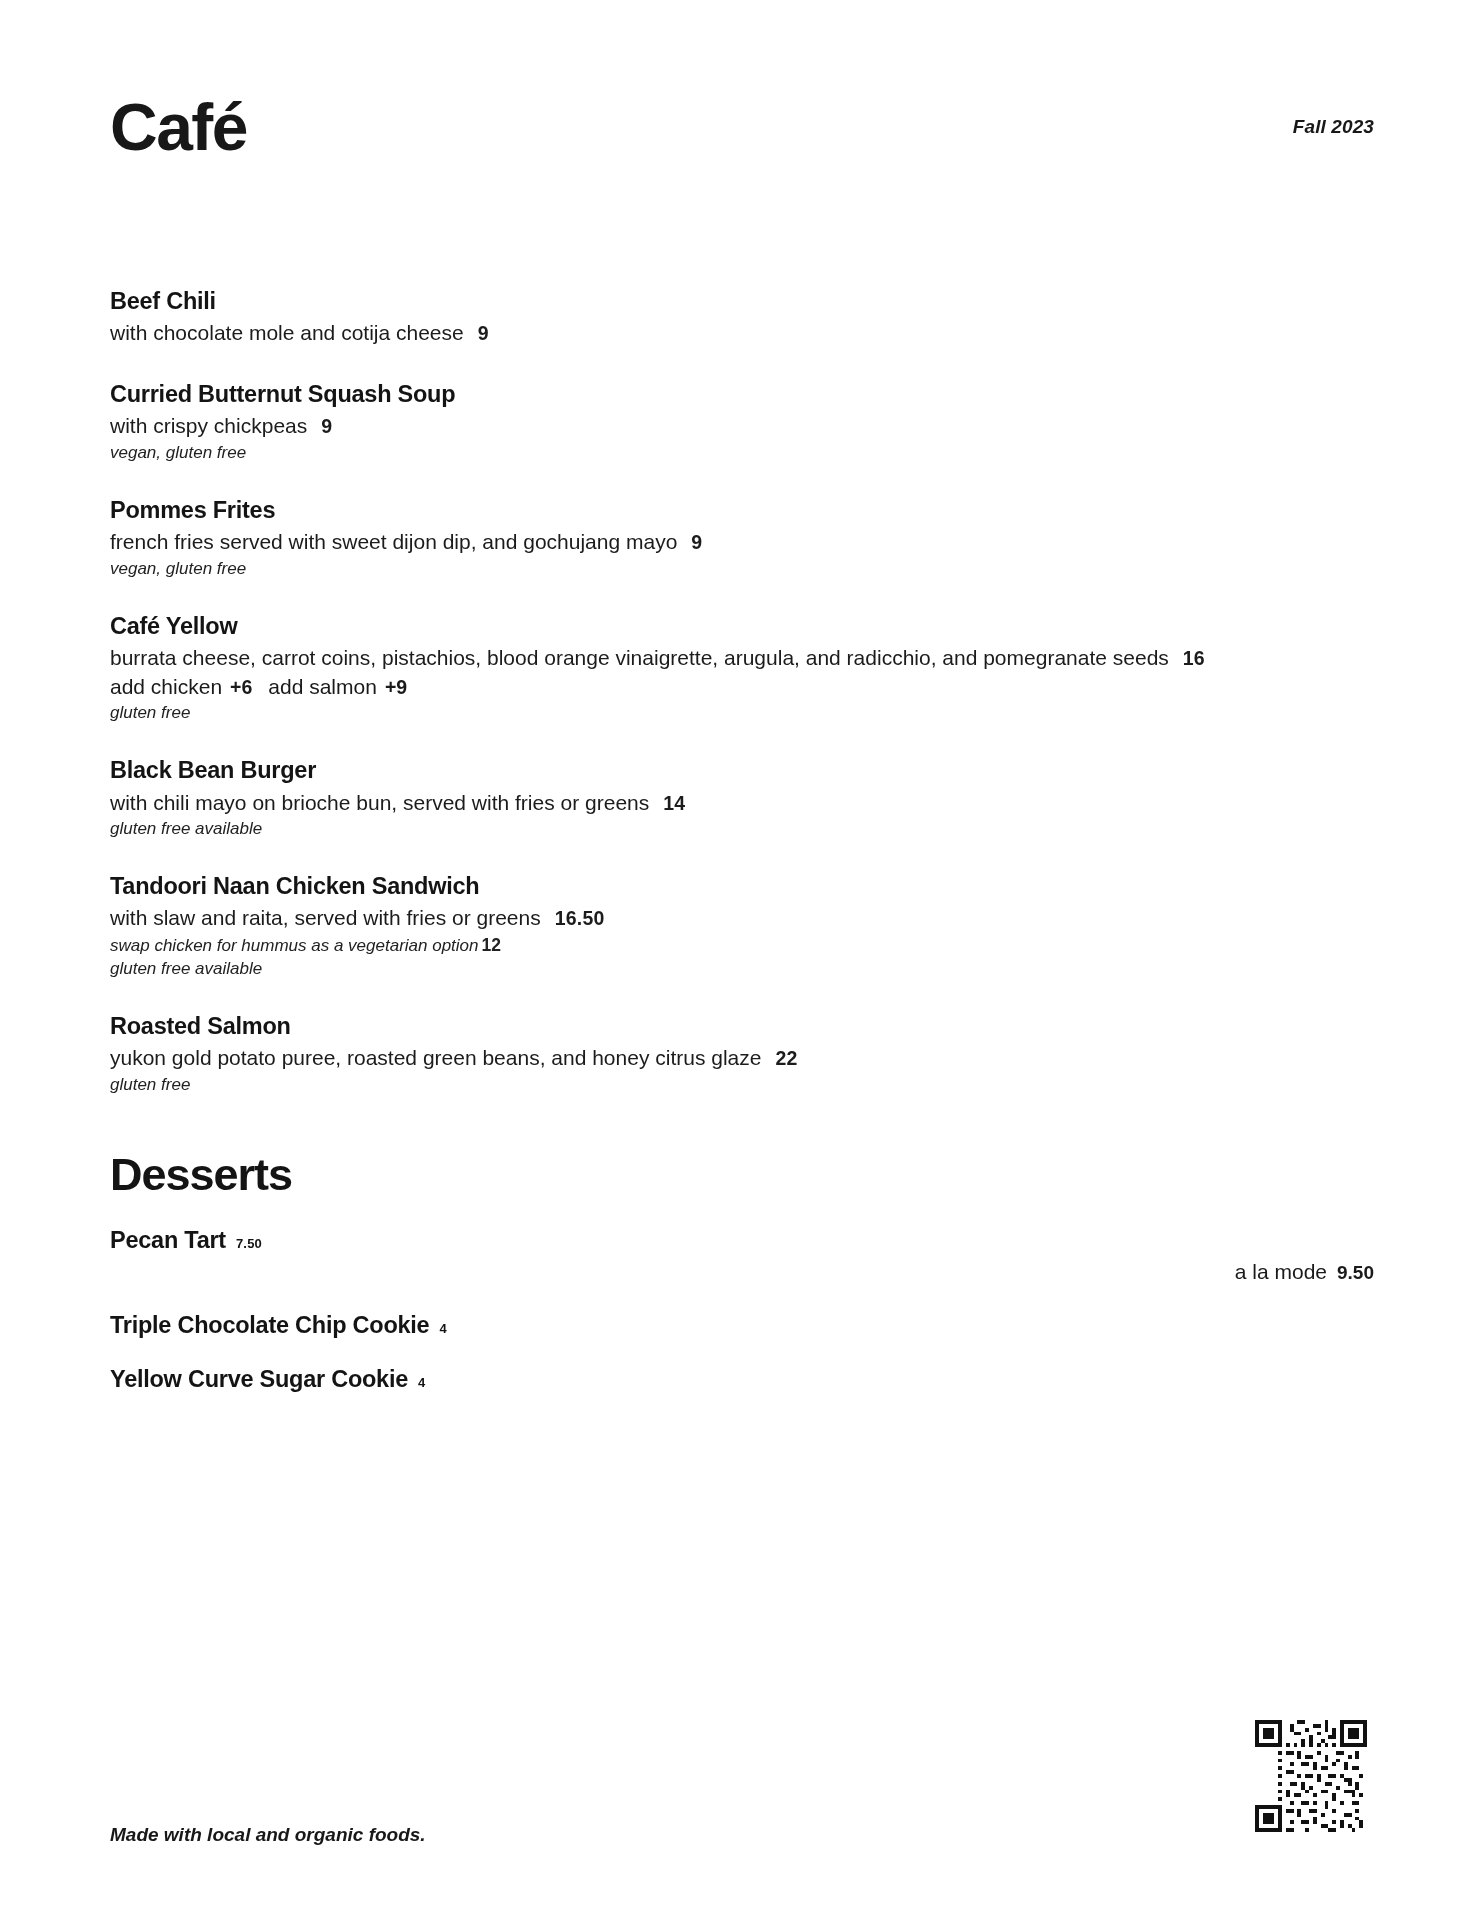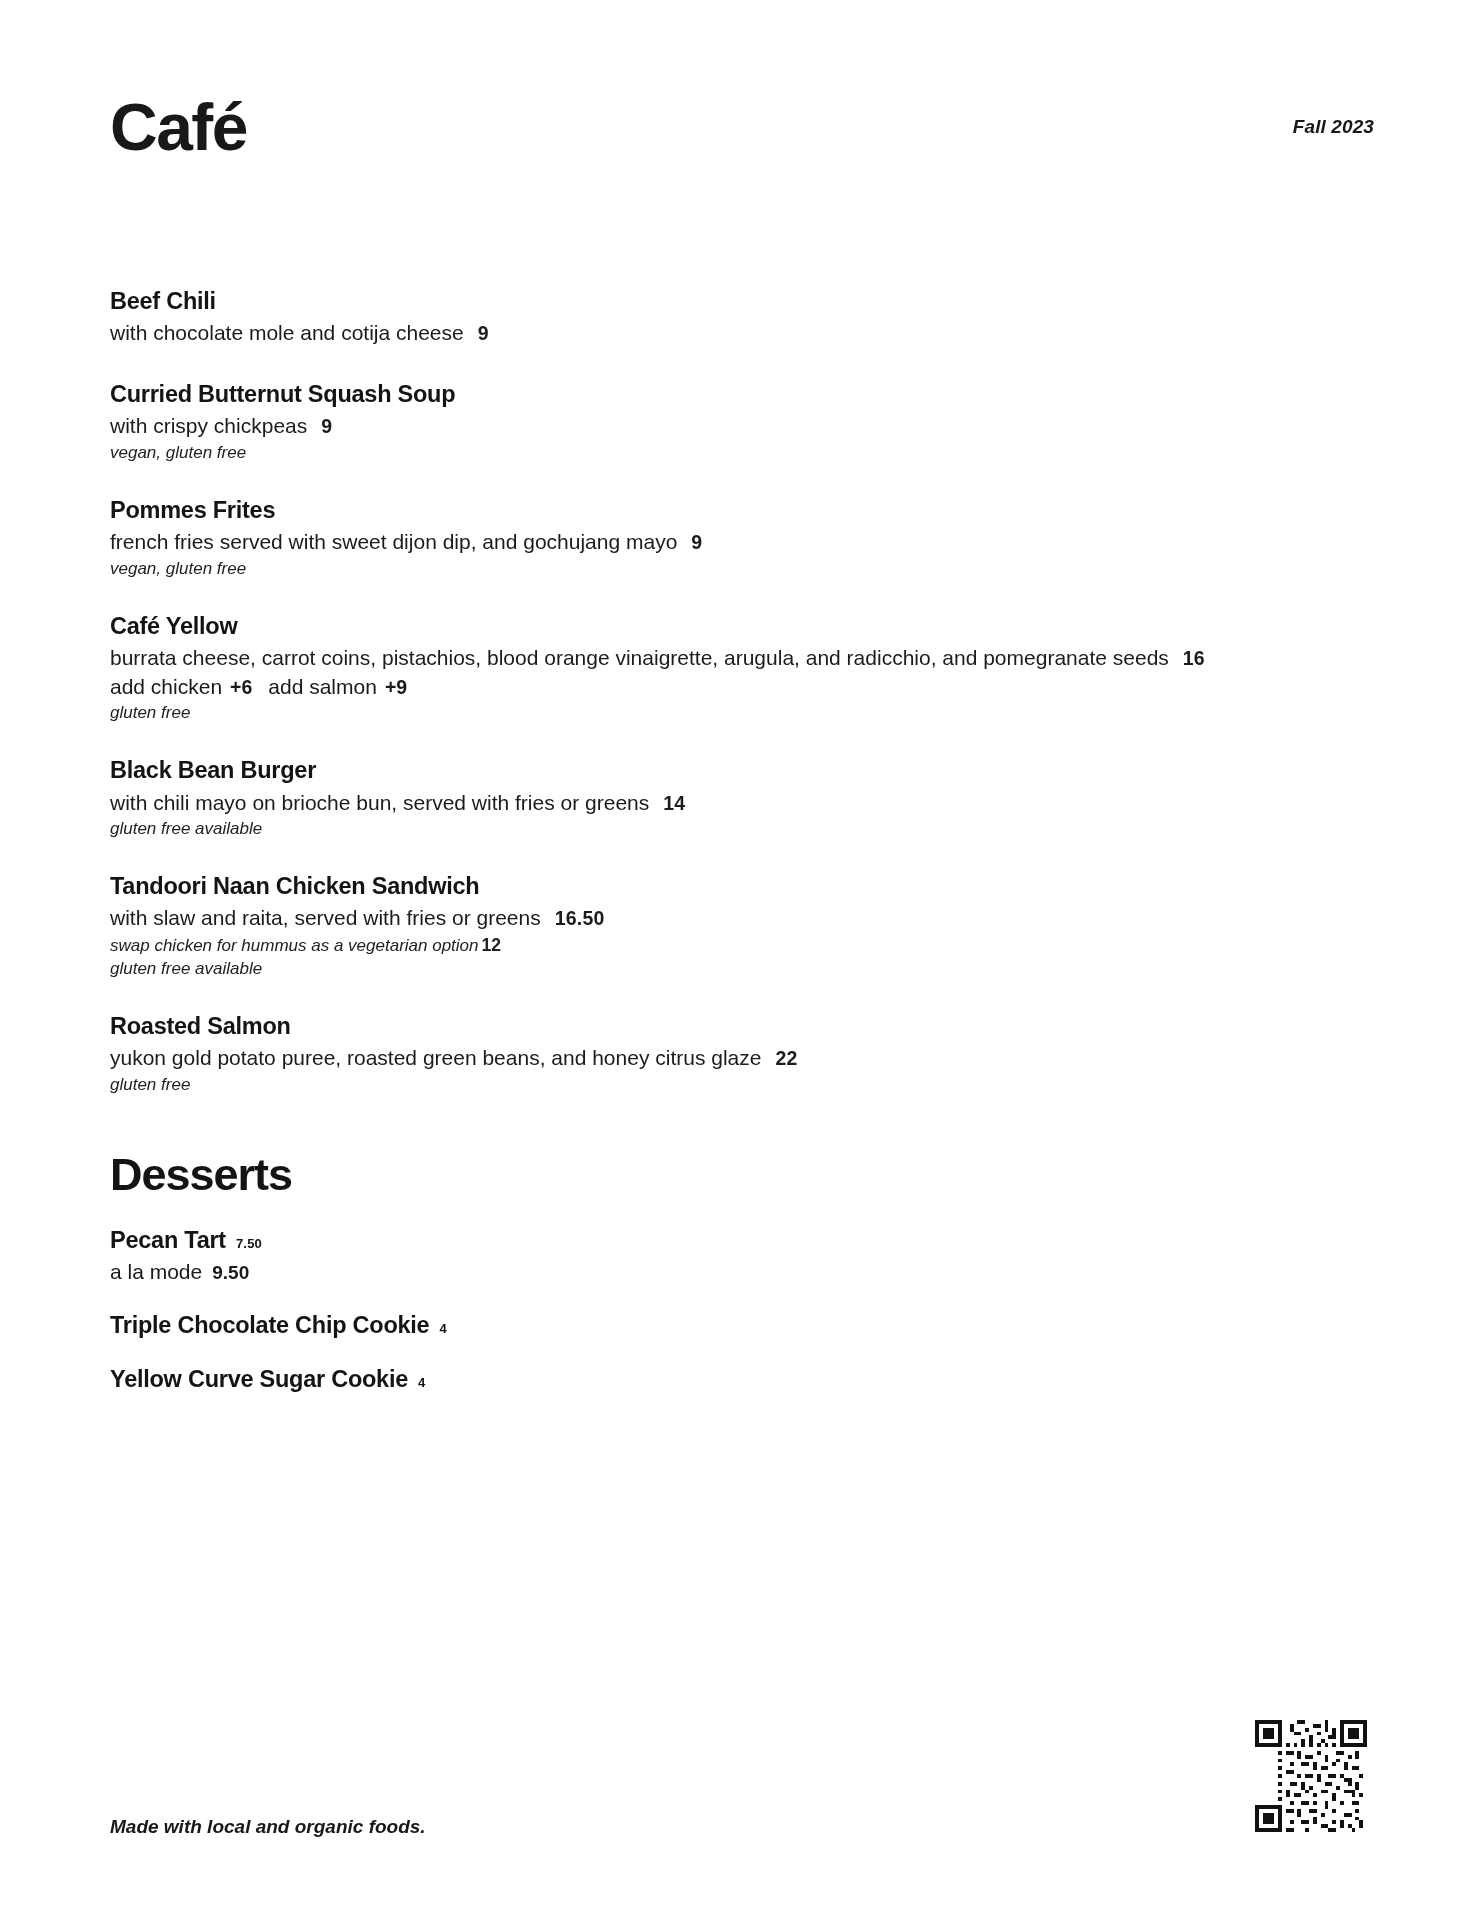--- a/index.html
+++ b/index.html
@@ -126,32 +126,33 @@
     font-size: 13px;
     font-weight: 700;
     margin-left: 10px;
     letter-spacing: 0.2px;
   }
   .dessert-sub {
     font-size: 21px;
     font-weight: 400;
     margin: 2px 0 0 0;
     line-height: 1.3;
+    text-align: right;
   }
   .dessert-sub .price {
     font-weight: 700;
     font-size: 19px;
     margin-left: 10px;
   }
 
   
   .footer-note {
     position: absolute;
     left: 110px;
-    bottom: 82px;
+    bottom: 74px;
     font-size: 19px;
     font-style: italic;
     font-weight: 600;
     color: #181818;
   }
   .qr {
     position: absolute;
     right: 117px;
     bottom: 88px;
     width: 112px;

